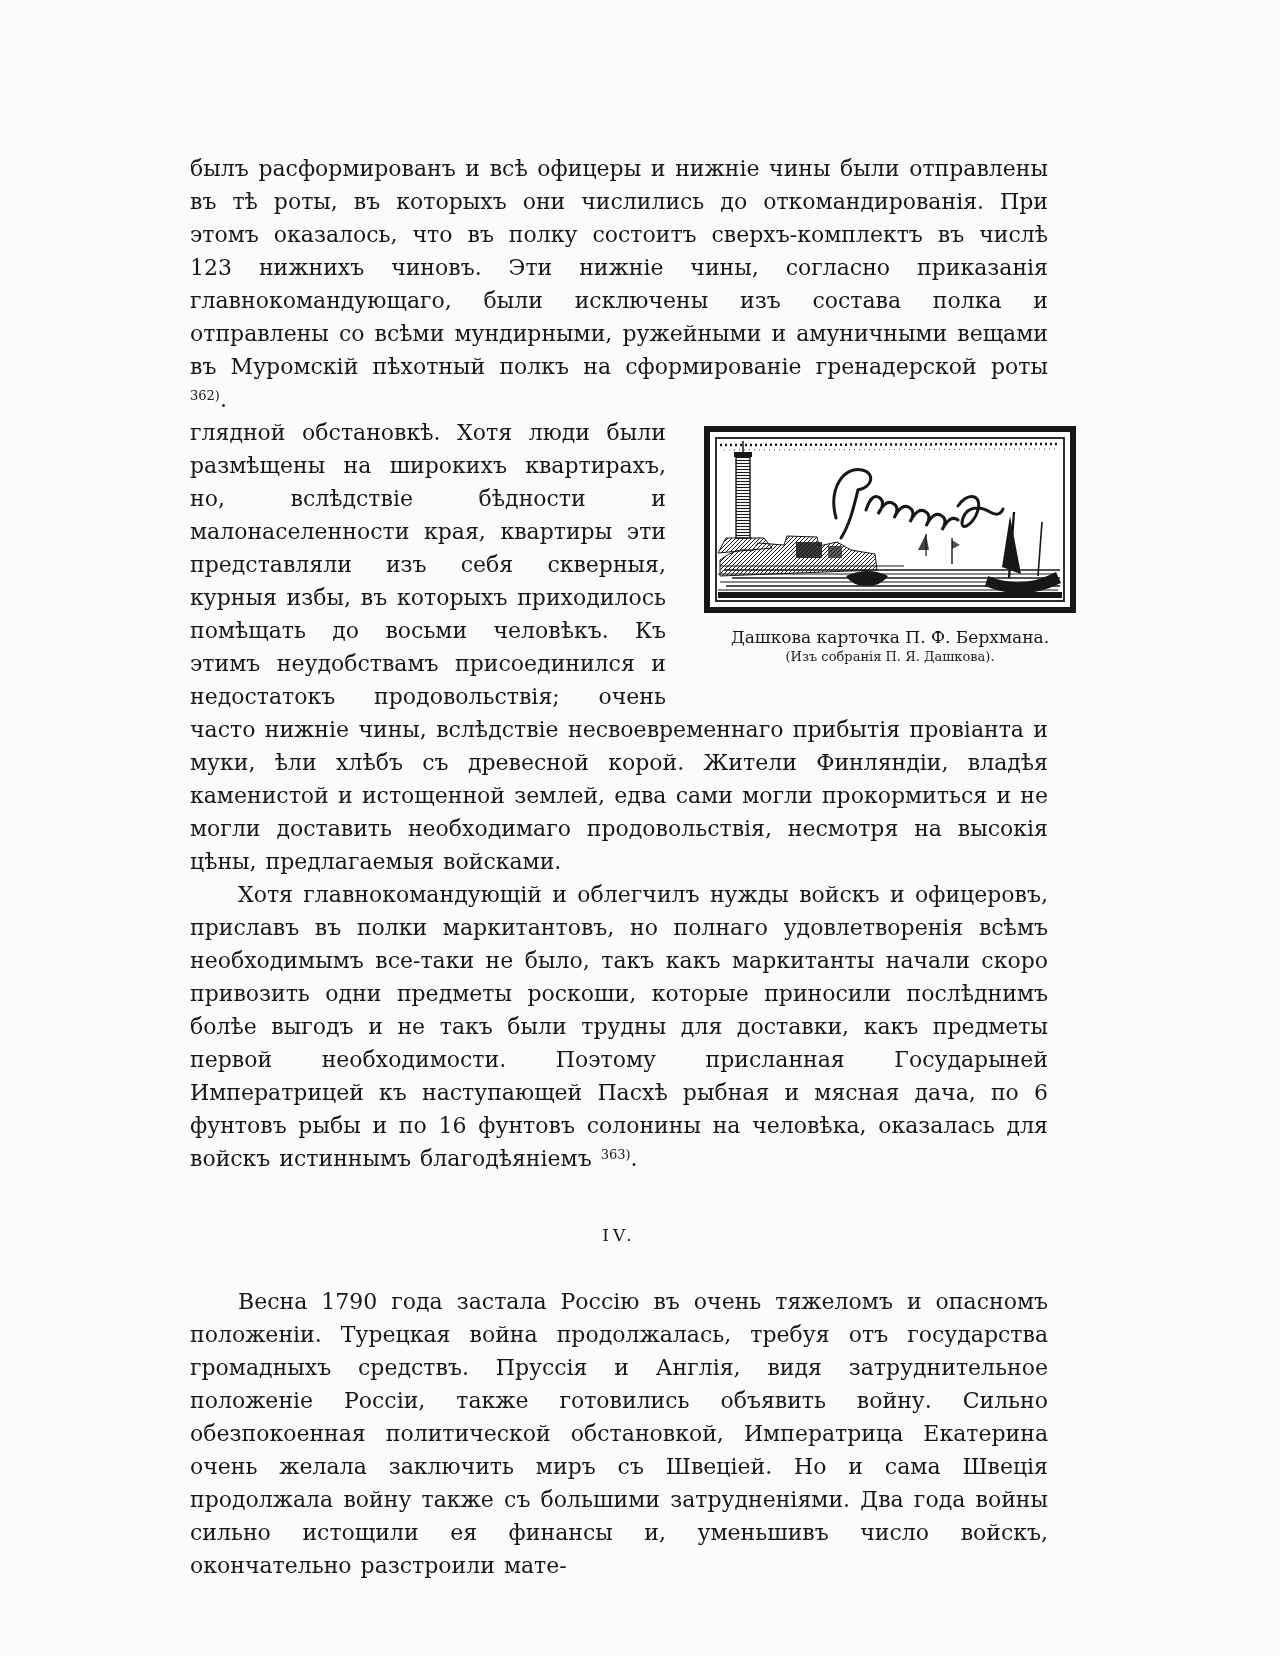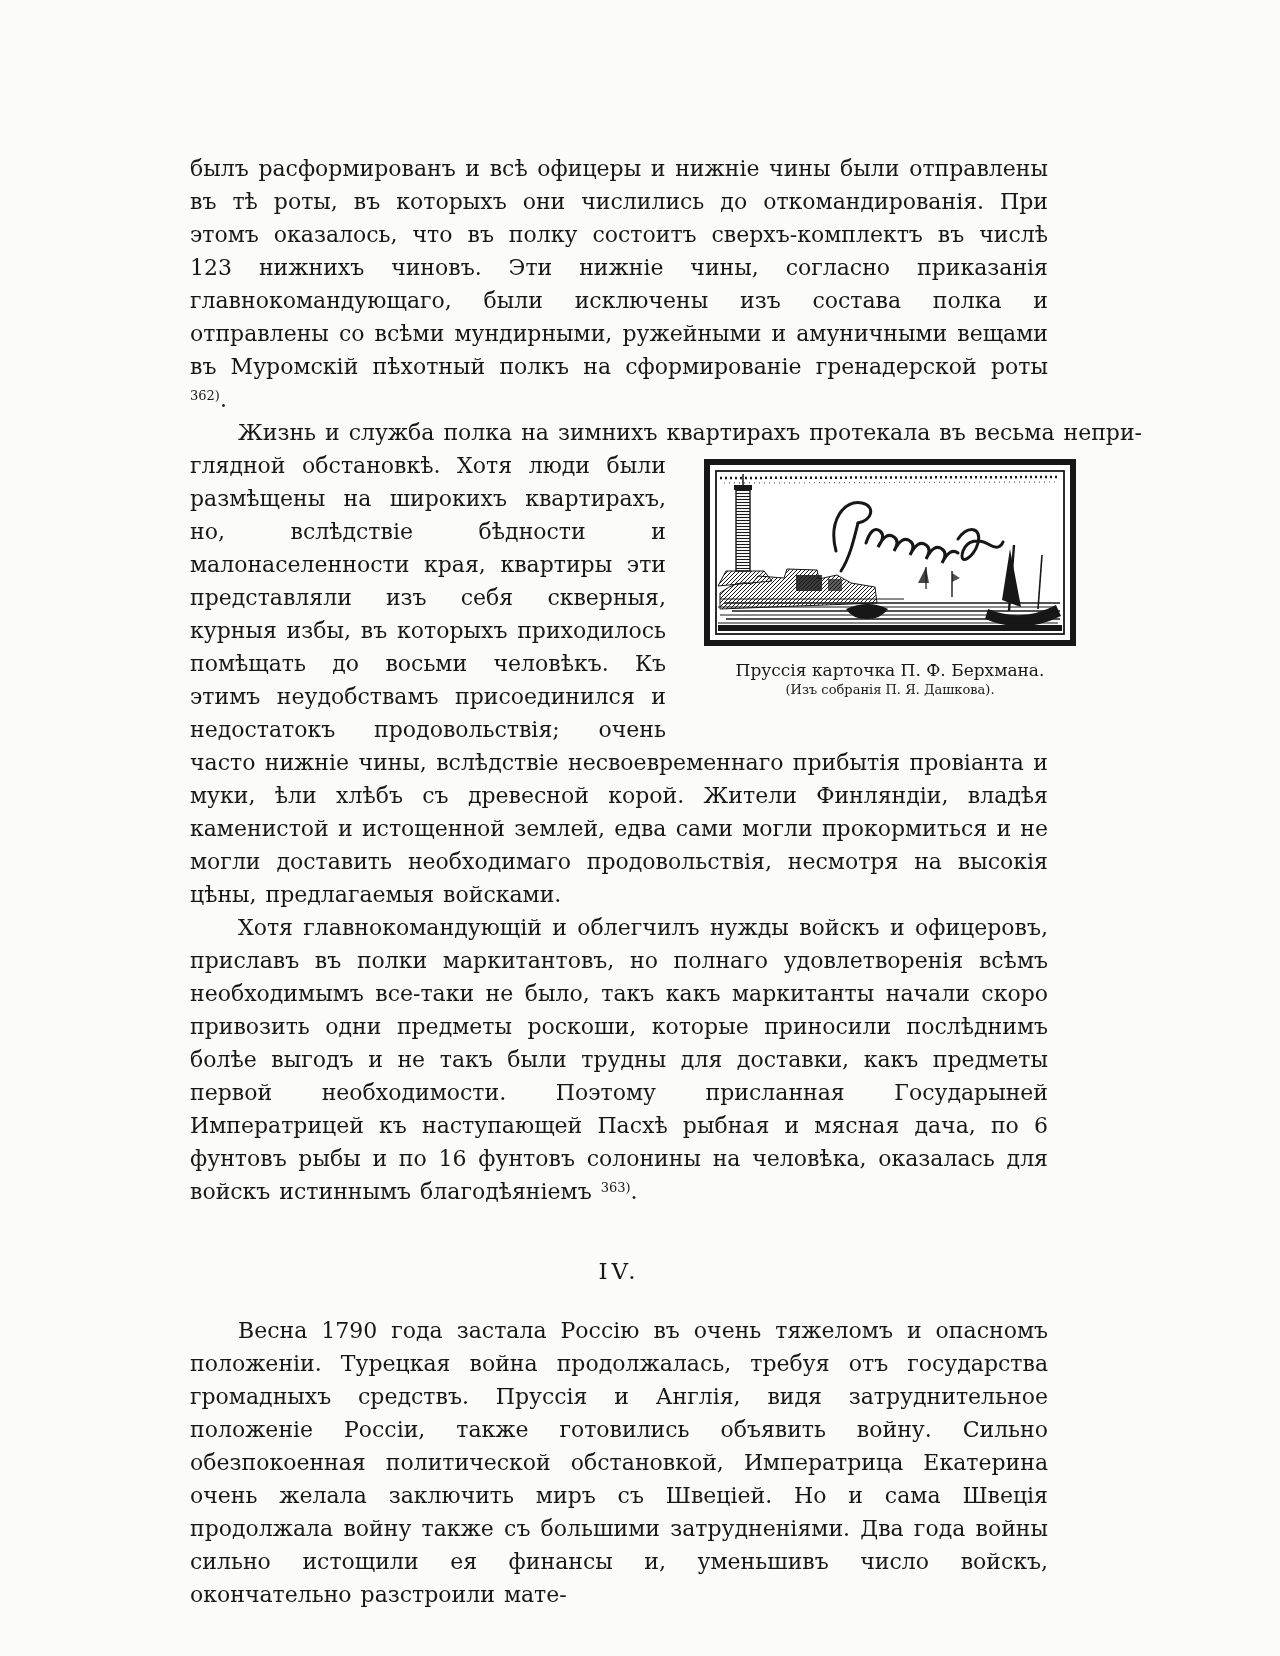--- a/index.html
+++ b/index.html
@@ -44,36 +44,35 @@
     float: right;
     width: 372px;
     margin: 10px -28px 16px 38px;
     padding: 0;
   }
   figure.card-figure svg { display: block; }
   figcaption { margin-top: 13px; text-align: center; }
   .cap1 { font-size: 17px; line-height: 22px; }
   .cap2 { font-size: 13px; line-height: 18px; }
   h2.section-heading {
-    margin: 50px 0 30px 0;
-    font-size: 23px;
+    margin: 50px 0 40px 0;
+    font-size: 17px;
     font-weight: normal;
     text-align: center;
     letter-spacing: 4px;
   }
 </style>
 </head>
 <body>
 
 <div class="page">
   <div class="text-column">
 
     <p class="par no-indent"><span>былъ расформированъ и всѣ офицеры и нижніе чины были отправлены въ тѣ роты, въ которыхъ они числились до откомандированія. При этомъ оказалось, что въ полку состоитъ сверхъ-комплектъ въ числѣ 123 нижнихъ чиновъ. Эти нижніе чины, согласно приказанія главнокомандующаго, были исключены изъ состава полка и отправлены со всѣми мундирными, ружейными и амуничными вещами въ Муромскій пѣхотный полкъ на сформированіе гренадерской роты </span><sup class="ref">362)</sup><span>.</span></p>
 
-    <p class="par one-line"><span>Жизнь и служба полка на зимнихъ квартирахъ протекала въ весьма непри-</span></p>
 
     <div class="par-with-figure">
       <figure class="card-figure">
         <svg width="372" height="187" viewBox="0 0 372 187" aria-hidden="true">
           <defs>
             <pattern id="hx" width="4" height="4" patternUnits="userSpaceOnUse">
               <path d="M0,4 L4,0" stroke="#171717" stroke-width="1"></path>
             </pattern>
             <pattern id="hv" width="5" height="3" patternUnits="userSpaceOnUse">
               <line x1="0" y1="1.5" x2="5" y2="1.5" stroke="#171717" stroke-width="1.1"></line>
@@ -123,21 +122,21 @@
             <line x1="14" y1="148" x2="350" y2="148" stroke-width="1"></line>
             <line x1="28" y1="152" x2="356" y2="152" stroke-width="1.5"></line>
             <line x1="16" y1="156" x2="340" y2="156" stroke-width="1"></line>
             <line x1="22" y1="160" x2="356" y2="160" stroke-width="1.6"></line>
             <line x1="14" y1="164" x2="354" y2="164" stroke-width="1.2"></line>
             <path d="M142,150 q22,-10 42,0 q-7,10 -21,10 q-15,0 -21,-10 z" fill="#171717" stroke="none"></path>
             <rect x="14" y="166" width="344" height="6" fill="#171717" stroke="none"></rect>
           </g>
         </svg>
         <figcaption>
-          <div class="cap1">Пруссія карточка П. Ф. Берхмана.</div>
+          <div class="cap1">Дашкова карточка П. Ф. Берхмана.</div>
           <div class="cap2">(Изъ собранія П. Я. Дашкова).</div>
         </figcaption>
       </figure>
       <p class="par no-indent"><span>глядной обстановкѣ. Хотя люди были размѣщены на широкихъ квартирахъ, но, вслѣдствіе бѣдности и малонаселенности края, квартиры эти представляли изъ себя скверныя, курныя избы, въ которыхъ приходилось помѣщать до восьми человѣкъ. Къ этимъ неудобствамъ присоединился и недостатокъ продовольствія; очень часто нижніе чины, вслѣдствіе несвоевременнаго прибытія провіанта и муки, ѣли хлѣбъ съ древесной корой. Жители Финляндіи, владѣя каменистой и истощенной землей, едва сами могли прокормиться и не могли доставить необходимаго продовольствія, несмотря на высокія цѣны, предлагаемыя войсками.</span></p>
     </div>
 
     <p class="par"><span>Хотя главнокомандующій и облегчилъ нужды войскъ и офицеровъ, приславъ въ полки маркитантовъ, но полнаго удовлетворенія всѣмъ необходимымъ все-таки не было, такъ какъ маркитанты начали скоро привозить одни предметы роскоши, которые приносили послѣднимъ болѣе выгодъ и не такъ были трудны для доставки, какъ предметы первой необходимости. Поэтому присланная Государыней Императрицей къ наступающей Пасхѣ рыбная и мясная дача, по 6 фунтовъ рыбы и по 16 фунтовъ солонины на человѣка, оказалась для войскъ истиннымъ благодѣяніемъ </span><sup class="ref">363)</sup><span>.</span></p>
 
     <h2 class="section-heading">IV.</h2>
 

